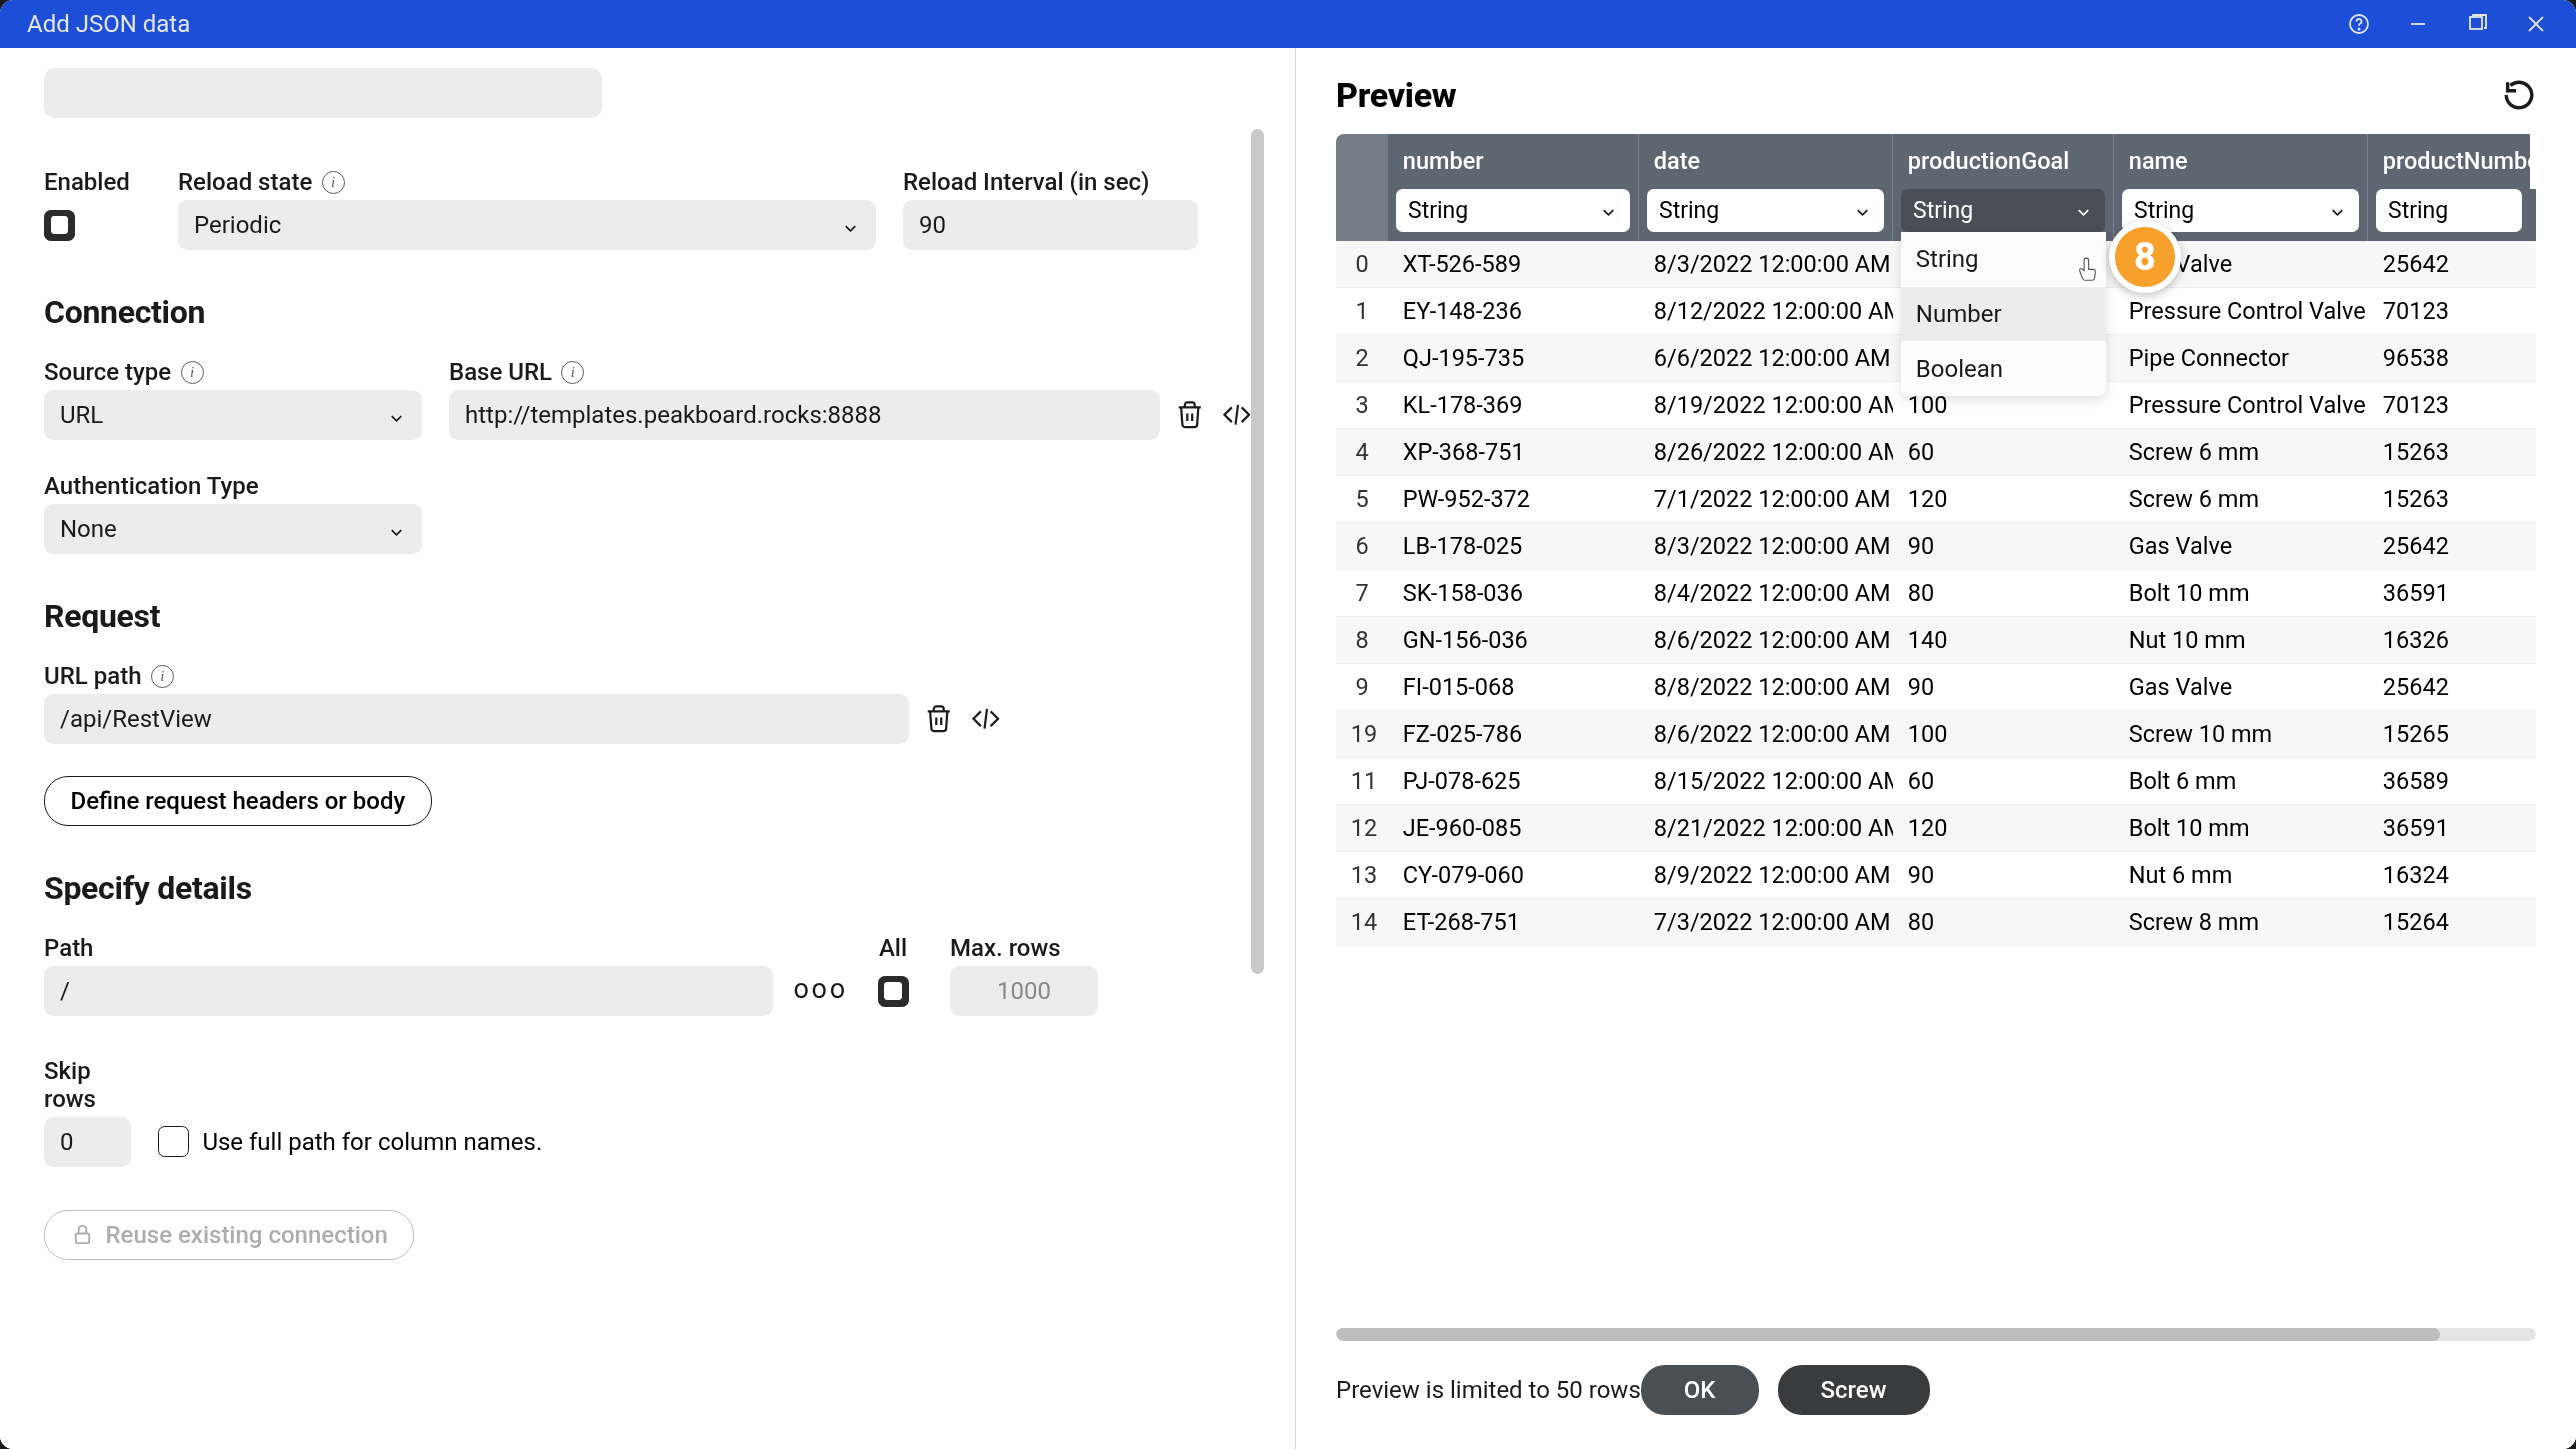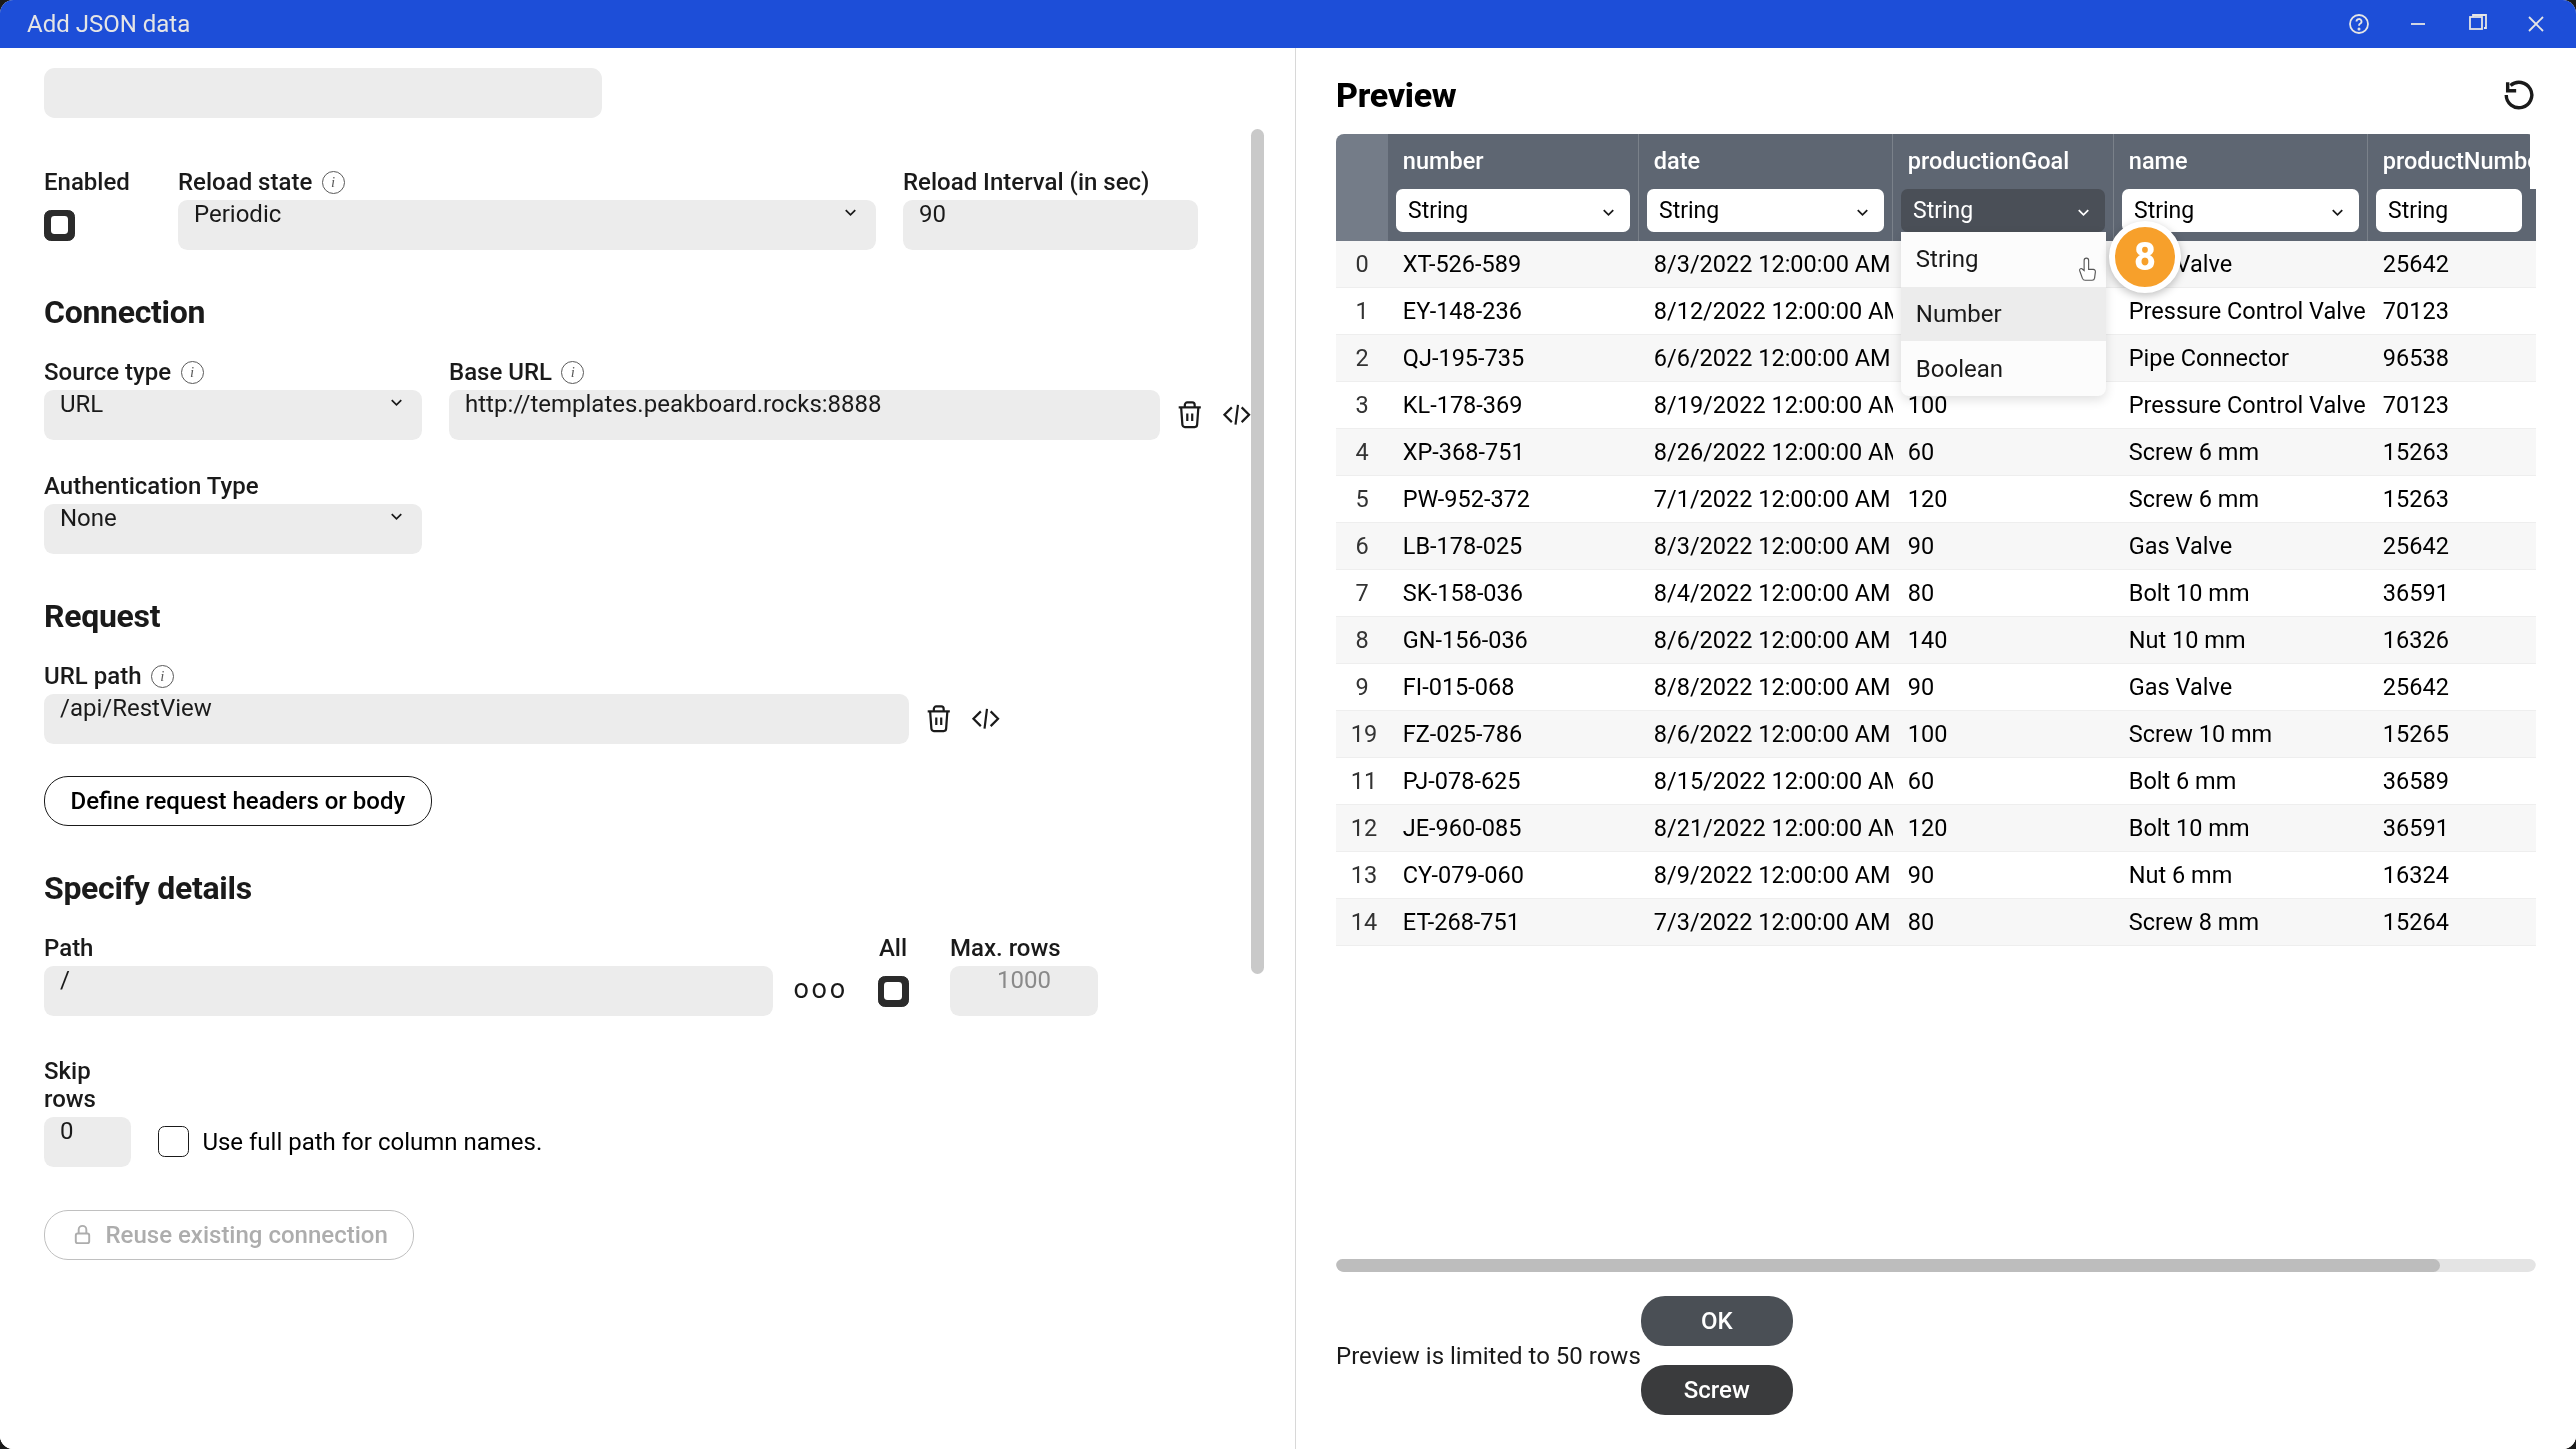--- a/index.html
+++ b/index.html
@@ -21,21 +21,21 @@
   .scrollbar-track { position: absolute; right: 31px; top: 81px; width: 13.4px; height: 1154px; background: transparent; }
   .scrollbar-thumb { position: absolute; left: 0; top: 0; width: 13.4px; height: 845px; background: #c9c9c9; border-radius: 6.7px; }
   .search-remnant { height: 50px; width: 558px; background: #ececec; border-radius: 10.7px; margin-bottom: 50px; margin-left: 4px; margin-top: -20px; }
 
   .sect-title { font-size: 32px; font-weight: 700; color: #1a1a1a; margin-bottom: 27px; letter-spacing: -0.3px; }
   .row { display: flex; gap: 27px; align-items: flex-start; margin-bottom: 32px; }
   .field { display: flex; flex-direction: column; gap: 4px; }
   .lbl { font-size: 24px; font-weight: 500; color: #1a1a1a; display: flex; align-items: center; gap: 9.4px; }
   .info-i { width: 23px; height: 23px; border: 1.6px solid #5a5a5a; border-radius: 50%; display: inline-flex; align-items: center; justify-content: center; font-size: 14.8px; color: #5a5a5a; font-style: italic; font-family: Georgia, serif; }
   
-  .select, .input { height: 50px; background: #ececec; border: none; border-radius: 9.4px; padding: 0 16px; font-size: 24px; color: #1a1a1a; display: flex; position: relative; }
+  .select, .input { height: 50px; background: #ececec; border: none; border-radius: 9.4px; padding: 0 16px; font-size: 24px; color: #1a1a1a; display: flex; align-items: center; position: relative; }
   .select { justify-content: space-between; cursor: pointer; }
   .chev { width: 19px; height: 19px; }
   .chev svg { width: 100%; height: 100%; stroke: #1a1a1a; stroke-width: 2.2; fill: none; }
   .input .placeholder { color: #8a8a8a; }
   
   .chk { width: 31px; height: 31px; border-radius: 6.7px; border: 1.6px solid #1a1a1a; display: flex; align-items: center; justify-content: center; background: #fff; }
   .chk.on .chk-fill { width: 17.4px; height: 17.4px; background: #1a1a1a; border-radius: 3.4px; }
   .chk.dark { background: #2b2b2b; border-color: #2b2b2b; }
   .chk.dark .chk-fill { background: #fff; }
   
@@ -82,21 +82,21 @@
   .col-date  { width: 254px; }
   .col-goal  { width: 221px; }
   .col-name  { width: 254px; }
   .col-pnum  { width: 162px; }
   
   .hscroll-track { height: 13.4px; background: #e4e4e4; border-radius: 6.7px; margin-top: 9.4px; }
   .hscroll-thumb { height: 13.4px; width: 92%; background: #bdbdbd; border-radius: 6.7px; }
   
   .footer { display: flex; justify-content: flex-start; align-items: center; margin-top: 24px; }
   .foot-text { font-size: 24px; color: #1a1a1a; }
-  .foot-btns { display: flex; gap: 19px; flex-direction: column; }
+  .foot-btns { display: flex; gap: 19px; }
   .pill-btn { height: 50px; padding: 0 43px; border-radius: 24px; font-size: 24px; font-weight: 500; display: flex; align-items: center; justify-content: center; cursor: pointer; }
   .pill-btn.pri { background: #4a4f55; color: #fff; }
   .pill-btn.sec { background: #3a3b3d; color: #fff; }
   
   .badge { position: absolute; width: 72px; height: 72px; border-radius: 36px; background: #f7a02b; border: 6.7px solid #fff; box-shadow: 0 2.7px 8px rgba(0,0,0,0.25); display: flex; align-items: center; justify-content: center; color: #fff; font-size: 38px; font-weight: 800; z-index: 40; }
   .cursor-hand { position: absolute; width: 27px; height: 27px; z-index: 38; }
 </style>
 </head>
 <body>
 

